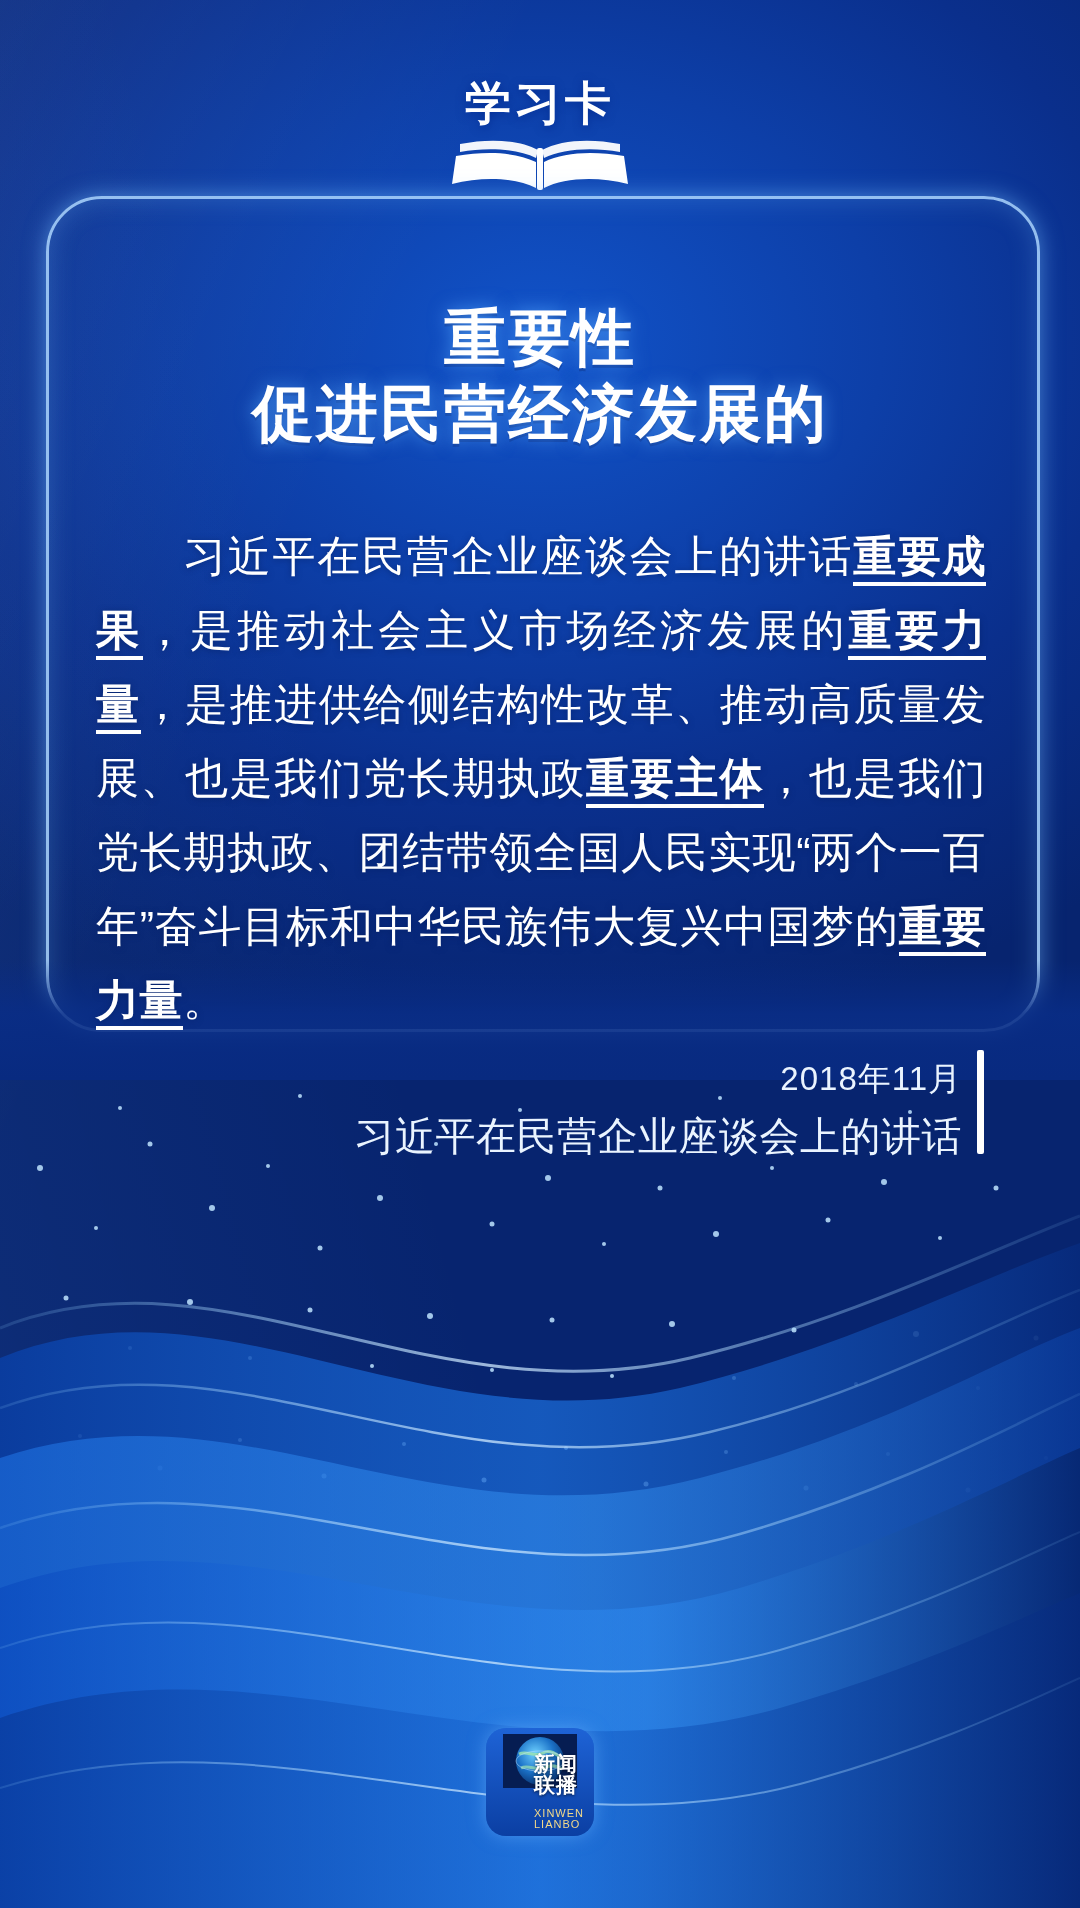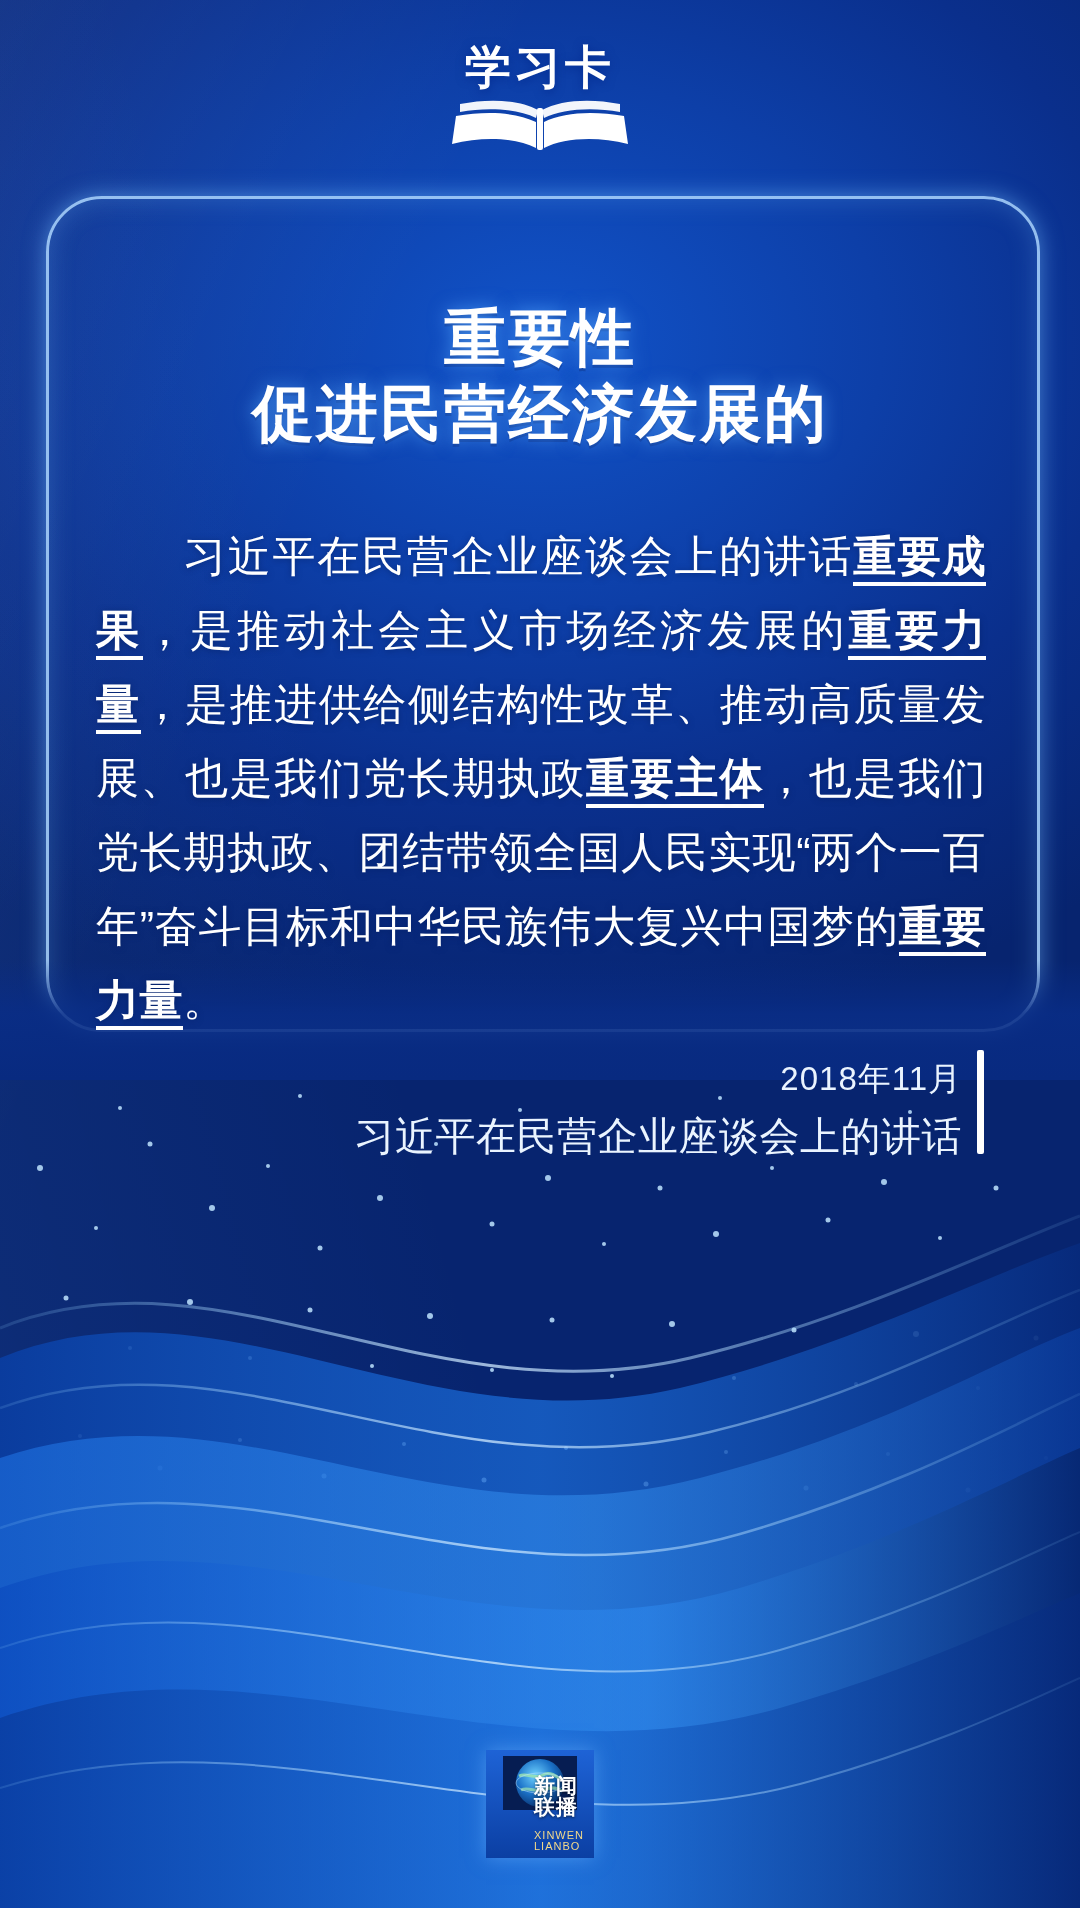--- a/index.html
+++ b/index.html
@@ -40,27 +40,28 @@
     top: 44px;
     left: 0;
     right: 0;
     height: 120px;
     display: flex;
     flex-direction: column;
     align-items: center;
     justify-content: flex-start;
   }
   .logo-text {
-    font-family: Liberation Sans, sans-serif;
+    font-family: Liberation Mono, monospace;
     font-weight: bold;
     font-size: 46px;
     letter-spacing: 4px;
     color: #ffffff;
     text-shadow: 0 2px 10px rgba(0, 40, 140, 0.8);
     line-height: 1;
+    margin-top: 40px;
   }
   .logo-book {
     margin-top: 6px;
   }
 
   
   .frame {
     position: absolute;
     left: 46px;
     top: 196px;
@@ -170,24 +171,24 @@
     height: 560px;
     pointer-events: none;
     opacity: 0.85;
   }
 
   
   .badge {
     position: absolute;
     left: 50%;
     transform: translateX(-50%);
-    bottom: 50px;
+    bottom: 72px;
     width: 108px;
     height: 108px;
-    border-radius: 0;
+    border-radius: 20px;
     background: linear-gradient(180deg, #1e63d6 0%, #0b3fa3 100%);
     box-shadow: 0 0 18px rgba(110,180,255,0.5);
     overflow: hidden;
     display: flex;
     flex-direction: column;
     align-items: center;
     justify-content: flex-end;
     padding-bottom: 6px;
     box-sizing: border-box;
     padding-left: 48px;

